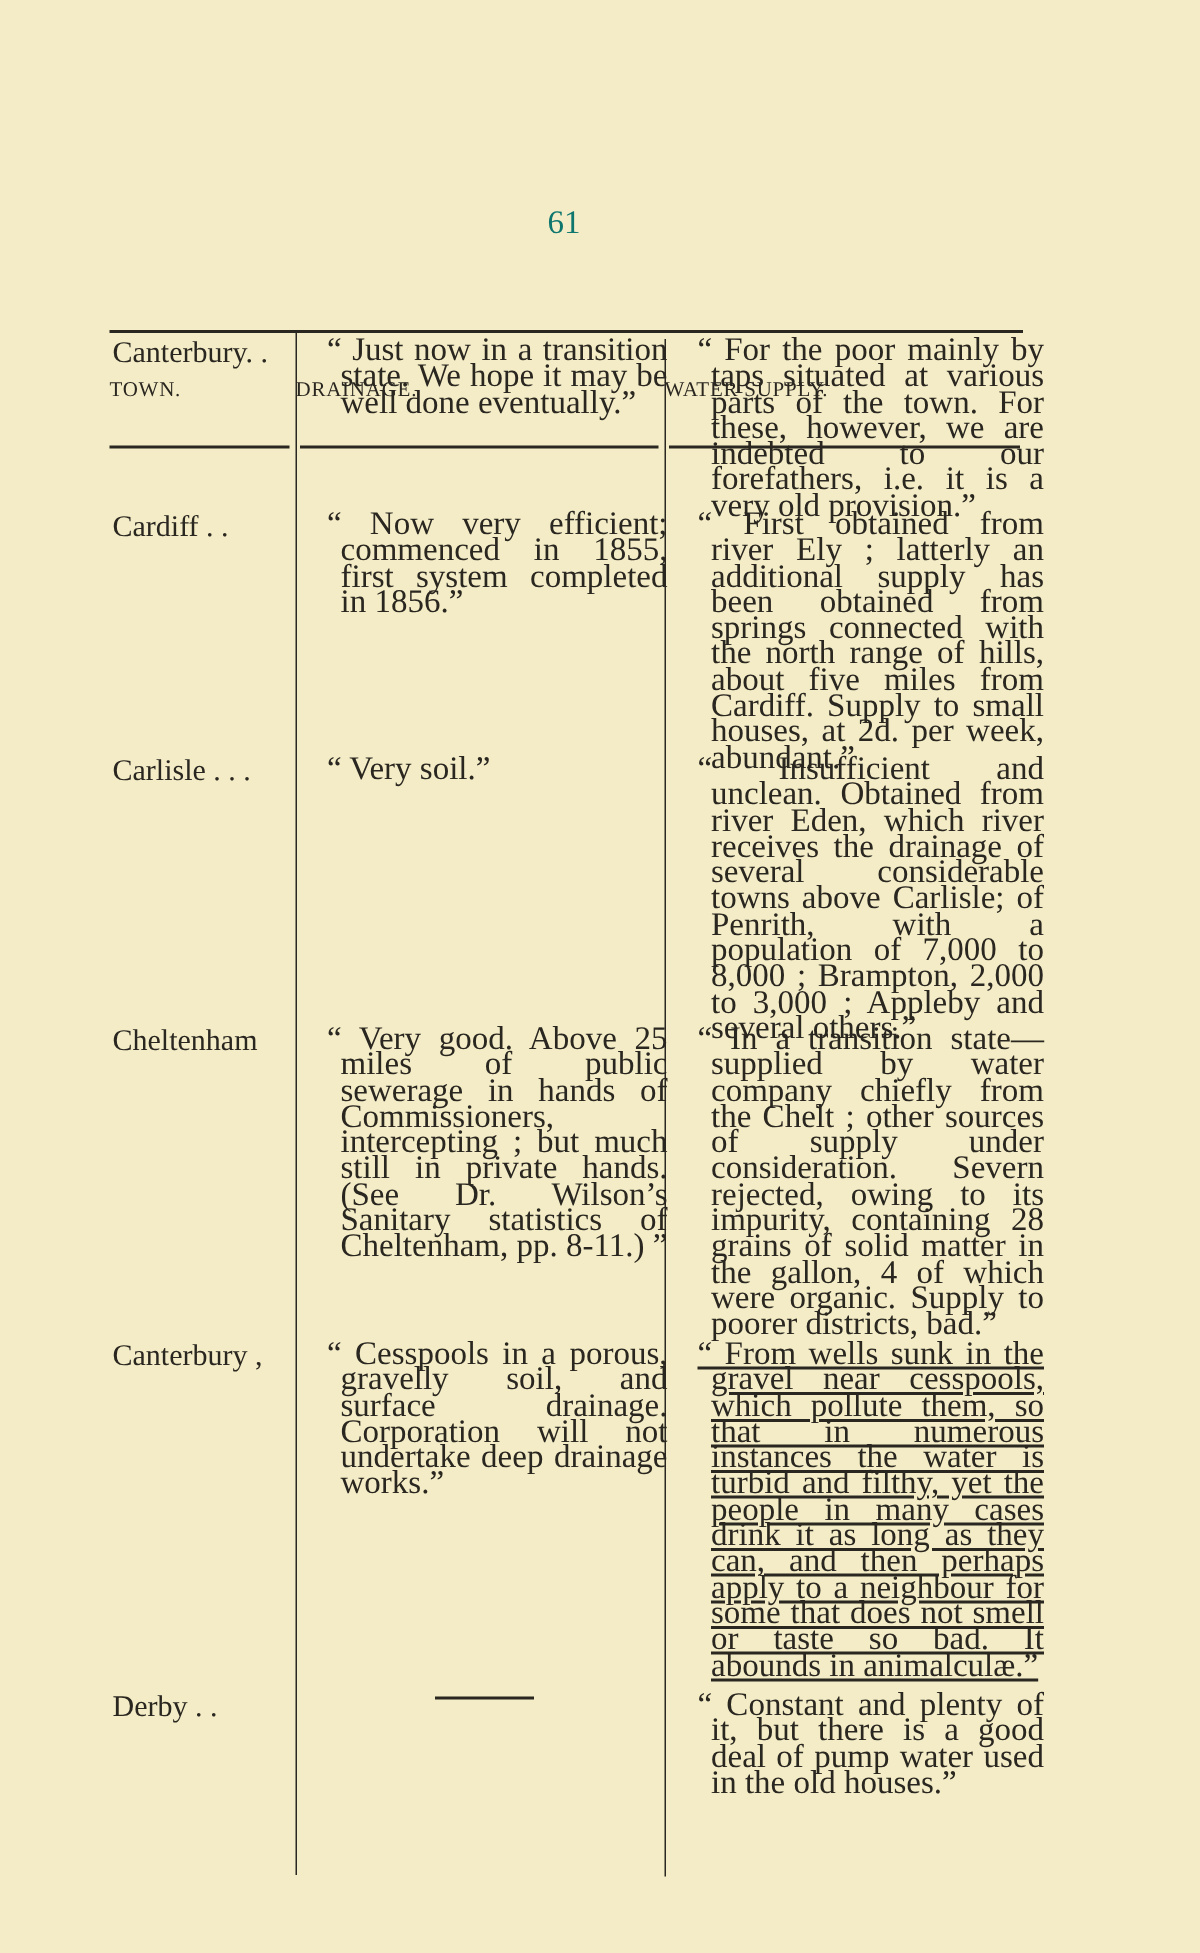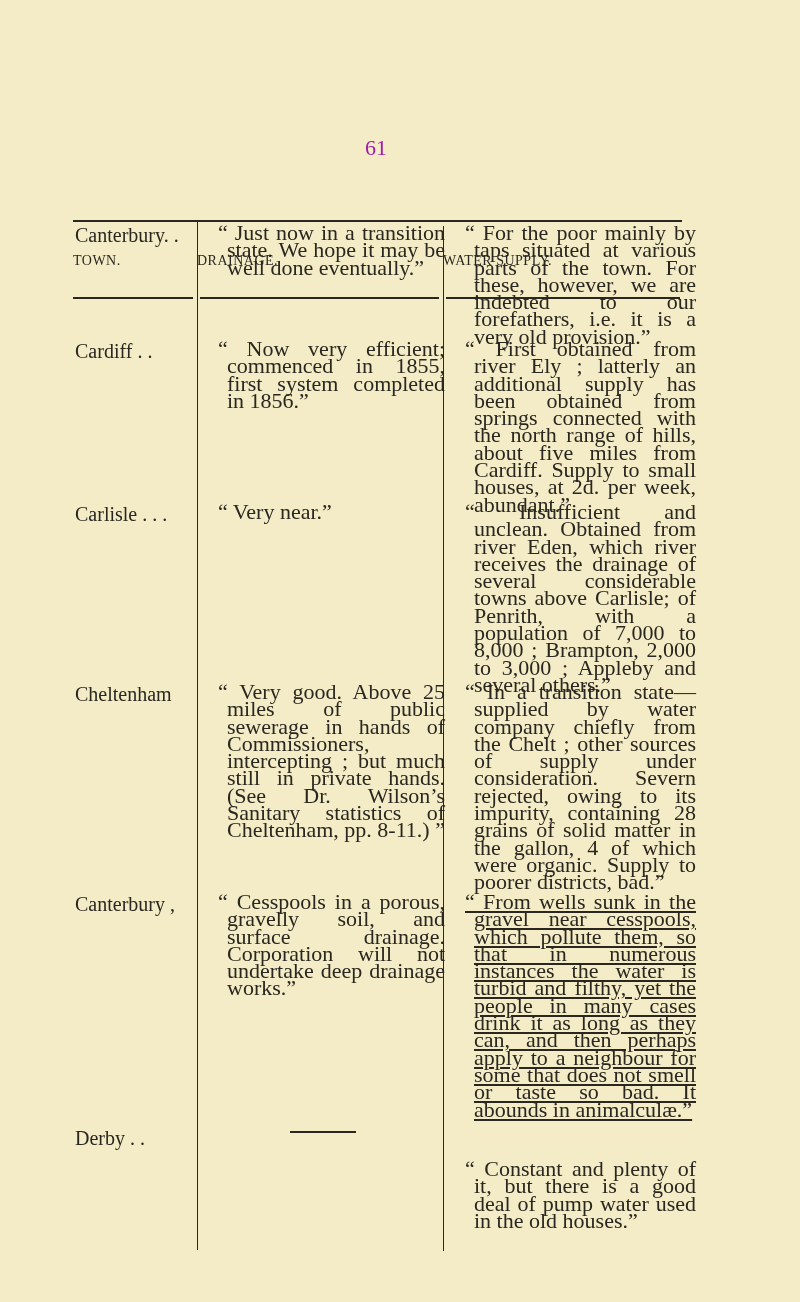--- a/index.html
+++ b/index.html
@@ -6,21 +6,21 @@
     body {
       width: 800px; height: 1302px;
       background: #f3ecc6;
       position: relative;
       overflow: hidden;
       font-family: "DejaVu Serif", "Liberation Serif", serif;
       color: #2a2620;
     }
     .page-number {
       position: absolute; top: 135px; left: 0; width: 752px;
-      text-align: center; font-size: 22px; color: #a21caf;
+      text-align: center; font-size: 22px; color: #0f766e;
       font-family: "Liberation Serif", serif;
     }
     .top-rule {
       position: absolute; top: 220px; left: 73px; width: 609px; height: 2px;
       background: #2a2620;
     }
     .vline { position: absolute; width: 1px; background: #2a2620; }
     .v1 { left: 197px; top: 222px; height: 1028px; }
     .v2 { left: 443px; top: 226px; height: 1025px; }
     .header-row {
@@ -77,33 +77,33 @@
 </div>
 
 <div class="row" style="top:340px;">
   <div class="town" style="top:0;">Cardiff .  .</div>
   <div class="cell drain" style="top:0; padding-left:9px;">“ Now very efficient; commenced in 1855, first system completed in 1856.”</div>
   <div class="cell water" style="top:0; padding-left:9px;">“ First obtained from river Ely ; latterly an additional supply has been obtained from springs connected with the north range of hills, about five miles from Cardiff. Supply to small houses, at 2d. per week, abundant.”</div>
 </div>
 
 <div class="row" style="top:503px;">
   <div class="town" style="top:0;">Carlisle .  .  .</div>
-  <div class="cell drain" style="top:0; padding-left:9px;">“ Very near.”</div>
+  <div class="cell drain" style="top:0; padding-left:9px;">“ Very soil.”</div>
   <div class="cell water" style="top:0; padding-left:9px;">“ Insufficient and unclean. Obtained from river Eden, which river receives the drainage of several considerable towns above Carlisle; of Penrith, with a population of 7,000 to 8,000 ; Brampton, 2,000 to 3,000 ; Appleby and several others.”</div>
 </div>
 
 <div class="row" style="top:683px;">
   <div class="town" style="top:0;">Cheltenham</div>
   <div class="cell drain" style="top:0; padding-left:9px;">“ Very good. Above 25 miles of public sewerage in hands of Commissioners, intercepting ; but much still in private hands. (See Dr. Wilson’s Sanitary statistics of Cheltenham, pp. 8-11.) ”</div>
   <div class="cell water" style="top:0; padding-left:9px;">“ In a transition state—supplied by water company chiefly from the Chelt ; other sources of supply under consideration. Severn rejected, owing to its impurity, containing 28 grains of solid matter in the gallon, 4 of which were organic. Supply to poorer districts, bad.”</div>
 </div>
 
 <div class="row" style="top:893px;">
   <div class="town" style="top:0;">Canterbury ,</div>
   <div class="cell drain" style="top:0; padding-left:9px;">“ Cesspools in a porous, gravelly soil, and surface drainage. Corporation will not undertake deep drainage works.”</div>
   <div class="cell water" style="top:0; padding-left:9px;text-decoration:underline;">“ From wells sunk in the gravel near cesspools, which pollute them, so that in numerous instances the water is turbid and filthy, yet the people in many cases drink it as long as they can, and then perhaps apply to a neighbour for some that does not smell or taste so bad. It abounds in animalculæ.”</div>
 </div>
 
 <div class="row" style="top:1127px;">
   <div class="town" style="top:0;">Derby .  .</div>
   <div class="dash" style="top:4px;"></div>
-  <div class="cell water" style="top:0; padding-left:9px;margin-top:33px;">“ Constant and plenty of it, but there is a good deal of pump water used in the old houses.”</div>
+  <div class="cell water" style="top:0; padding-left:9px;">“ Constant and plenty of it, but there is a good deal of pump water used in the old houses.”</div>
 </div>
 
 </body></html>

